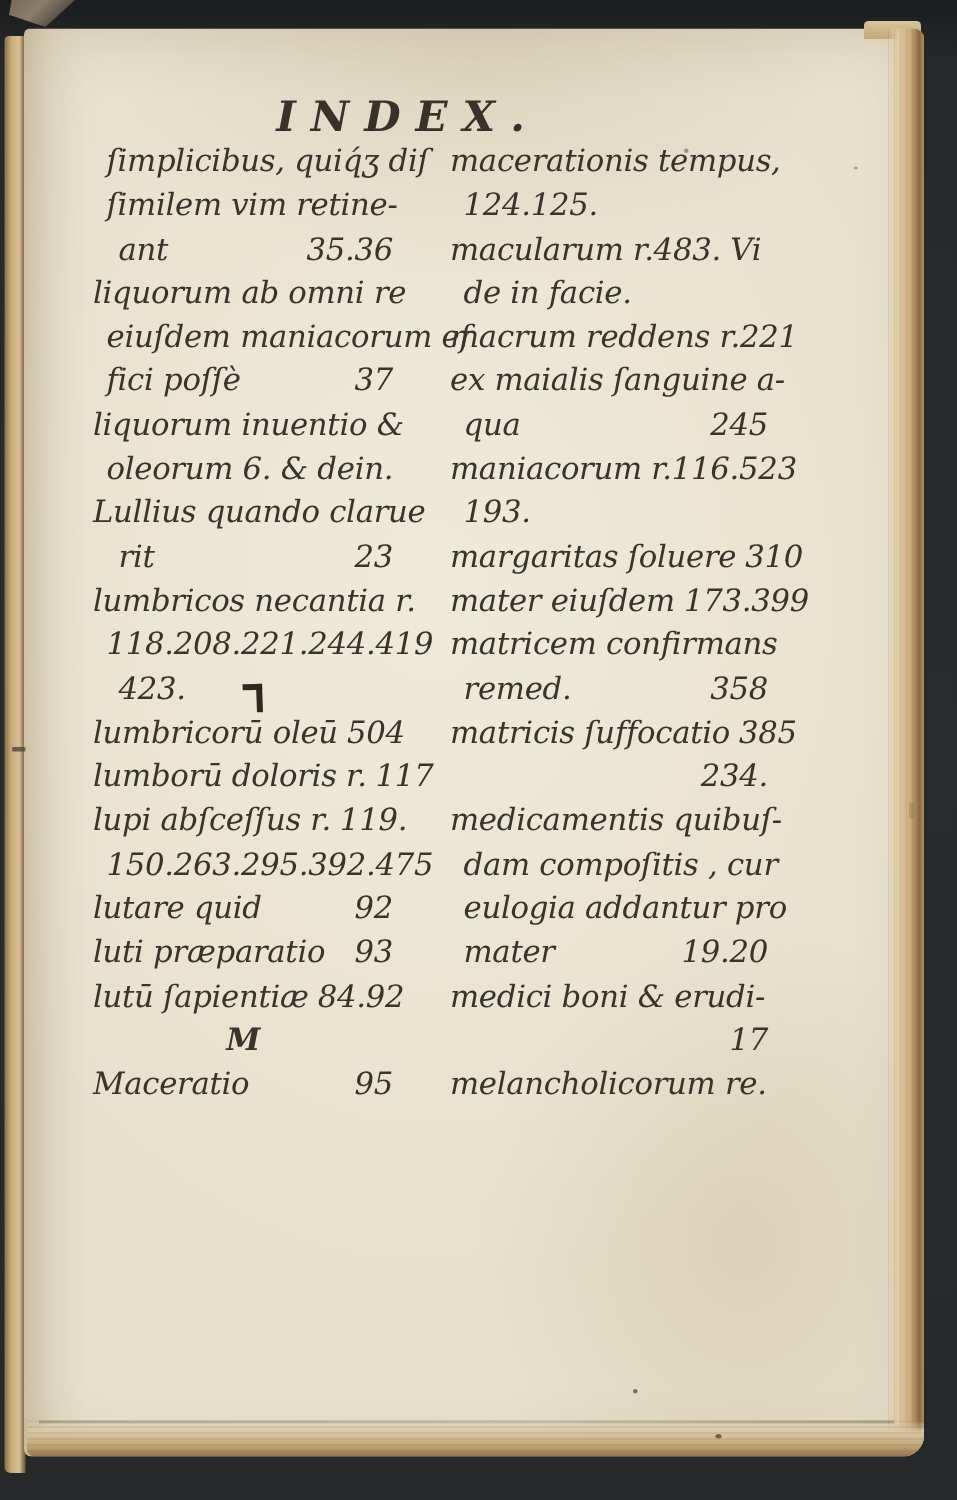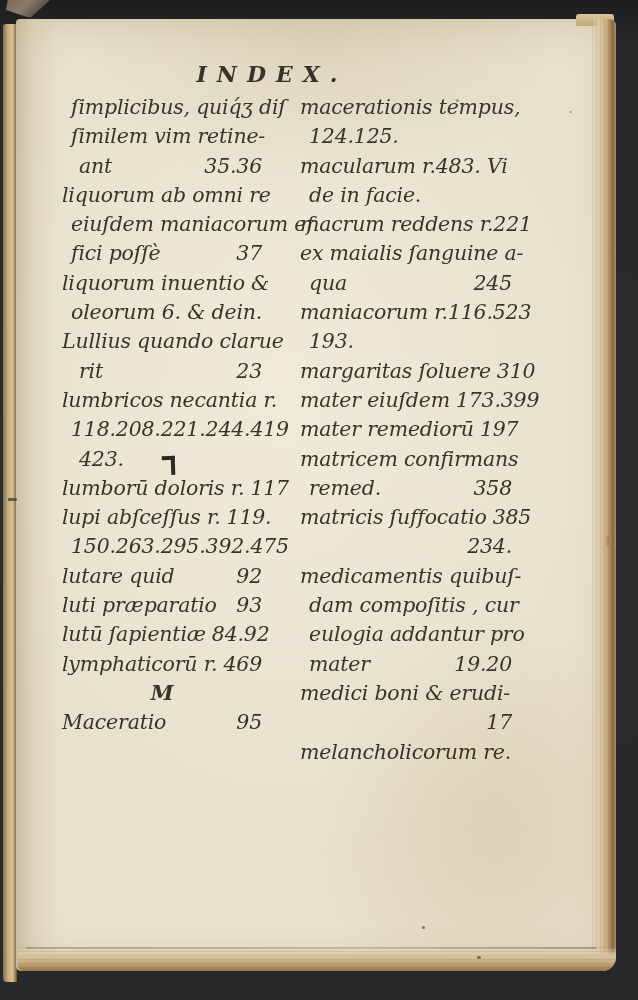--- a/index.html
+++ b/index.html
@@ -54,21 +54,21 @@
       linear-gradient(180deg, rgba(0,0,0,0) 0%, #d9c8a6 35%, #c2a576 70%, #96744a 100%);
   }
   .edge-line{
     position:absolute;left:10px;right:20px;bottom:22px;height:2px;
     background:linear-gradient(90deg, rgba(90,70,40,0.35), rgba(90,70,40,0.18) 60%, rgba(90,70,40,0.4));
     filter:blur(0.4px);
   }
   
   .title{
     position:absolute;left:46px;top:42px;width:420px;padding-right:34px;
-    text-align:center;font-size:22px;font-style:italic;font-weight:700;
+    text-align:center;font-size:28px;font-style:italic;font-weight:700;
     letter-spacing:10px;color:#39322a;white-space:nowrap;
   }
   .cols{position:absolute;left:46px;top:74px;display:flex;gap:32px;}
   .col{width:200px;font-size:20.5px;font-style:italic;line-height:29.3px;
        color:#3b332a;letter-spacing:-0.2px;}
   .col.right{width:212px;margin-left:6px;}
   .row{display:flex;white-space:nowrap;position:relative;height:29.3px;}
   .row.i1{padding-left:9px;}
   .row.i2{padding-left:17px;}
   .row.center{justify-content:center;font-weight:700;}
@@ -143,20 +143,24 @@
             <span class="t">lumbricos necantia r.</span>
           </div>
           <div class="row i1">
             <span class="t">118.208.221.244.419</span>
           </div>
           <div class="row i2">
             <span class="t">423.</span>
             <span class="blot"></span>
           </div>
           <div class="row">
+            <span class="t">lumbricorū oleū</span>
+            <span class="num">504</span>
+          </div>
+          <div class="row">
             <span class="t">lumborū doloris r.</span>
             <span class="num">117</span>
           </div>
           <div class="row">
             <span class="t">lupi abſceſſus r.</span>
             <span class="num">119.</span>
           </div>
           <div class="row i1">
             <span class="t">150.263.295.392.475</span>
           </div>
@@ -165,24 +169,20 @@
             <span class="num">92</span>
           </div>
           <div class="row">
             <span class="t">luti præparatio</span>
             <span class="num">93</span>
           </div>
           <div class="row">
             <span class="t">lutū ſapientiæ</span>
             <span class="num">84.92</span>
           </div>
-          <div class="row">
-            <span class="t">lymphaticorū r.</span>
-            <span class="num">469</span>
-          </div>
           <div class="row center">
             <span class="t">M</span>
           </div>
           <div class="row">
             <span class="t">Maceratio</span>
             <span class="num">95</span>
           </div>
         </div>
       <div class="col right">
           <div class="row">
@@ -213,24 +213,20 @@
           <div class="row i1">
             <span class="t">193.</span>
           </div>
           <div class="row">
             <span class="t">margaritas ſoluere</span>
             <span class="num">310</span>
           </div>
           <div class="row">
             <span class="t">mater eiuſdem</span>
             <span class="num">173.399</span>
-          </div>
-          <div class="row">
-            <span class="t">mater remediorū</span>
-            <span class="num">197</span>
           </div>
           <div class="row">
             <span class="t">matricem confirmans</span>
           </div>
           <div class="row i1">
             <span class="t">remed.</span>
             <span class="num">358</span>
           </div>
           <div class="row">
             <span class="t">matricis ſuffocatio</span>

